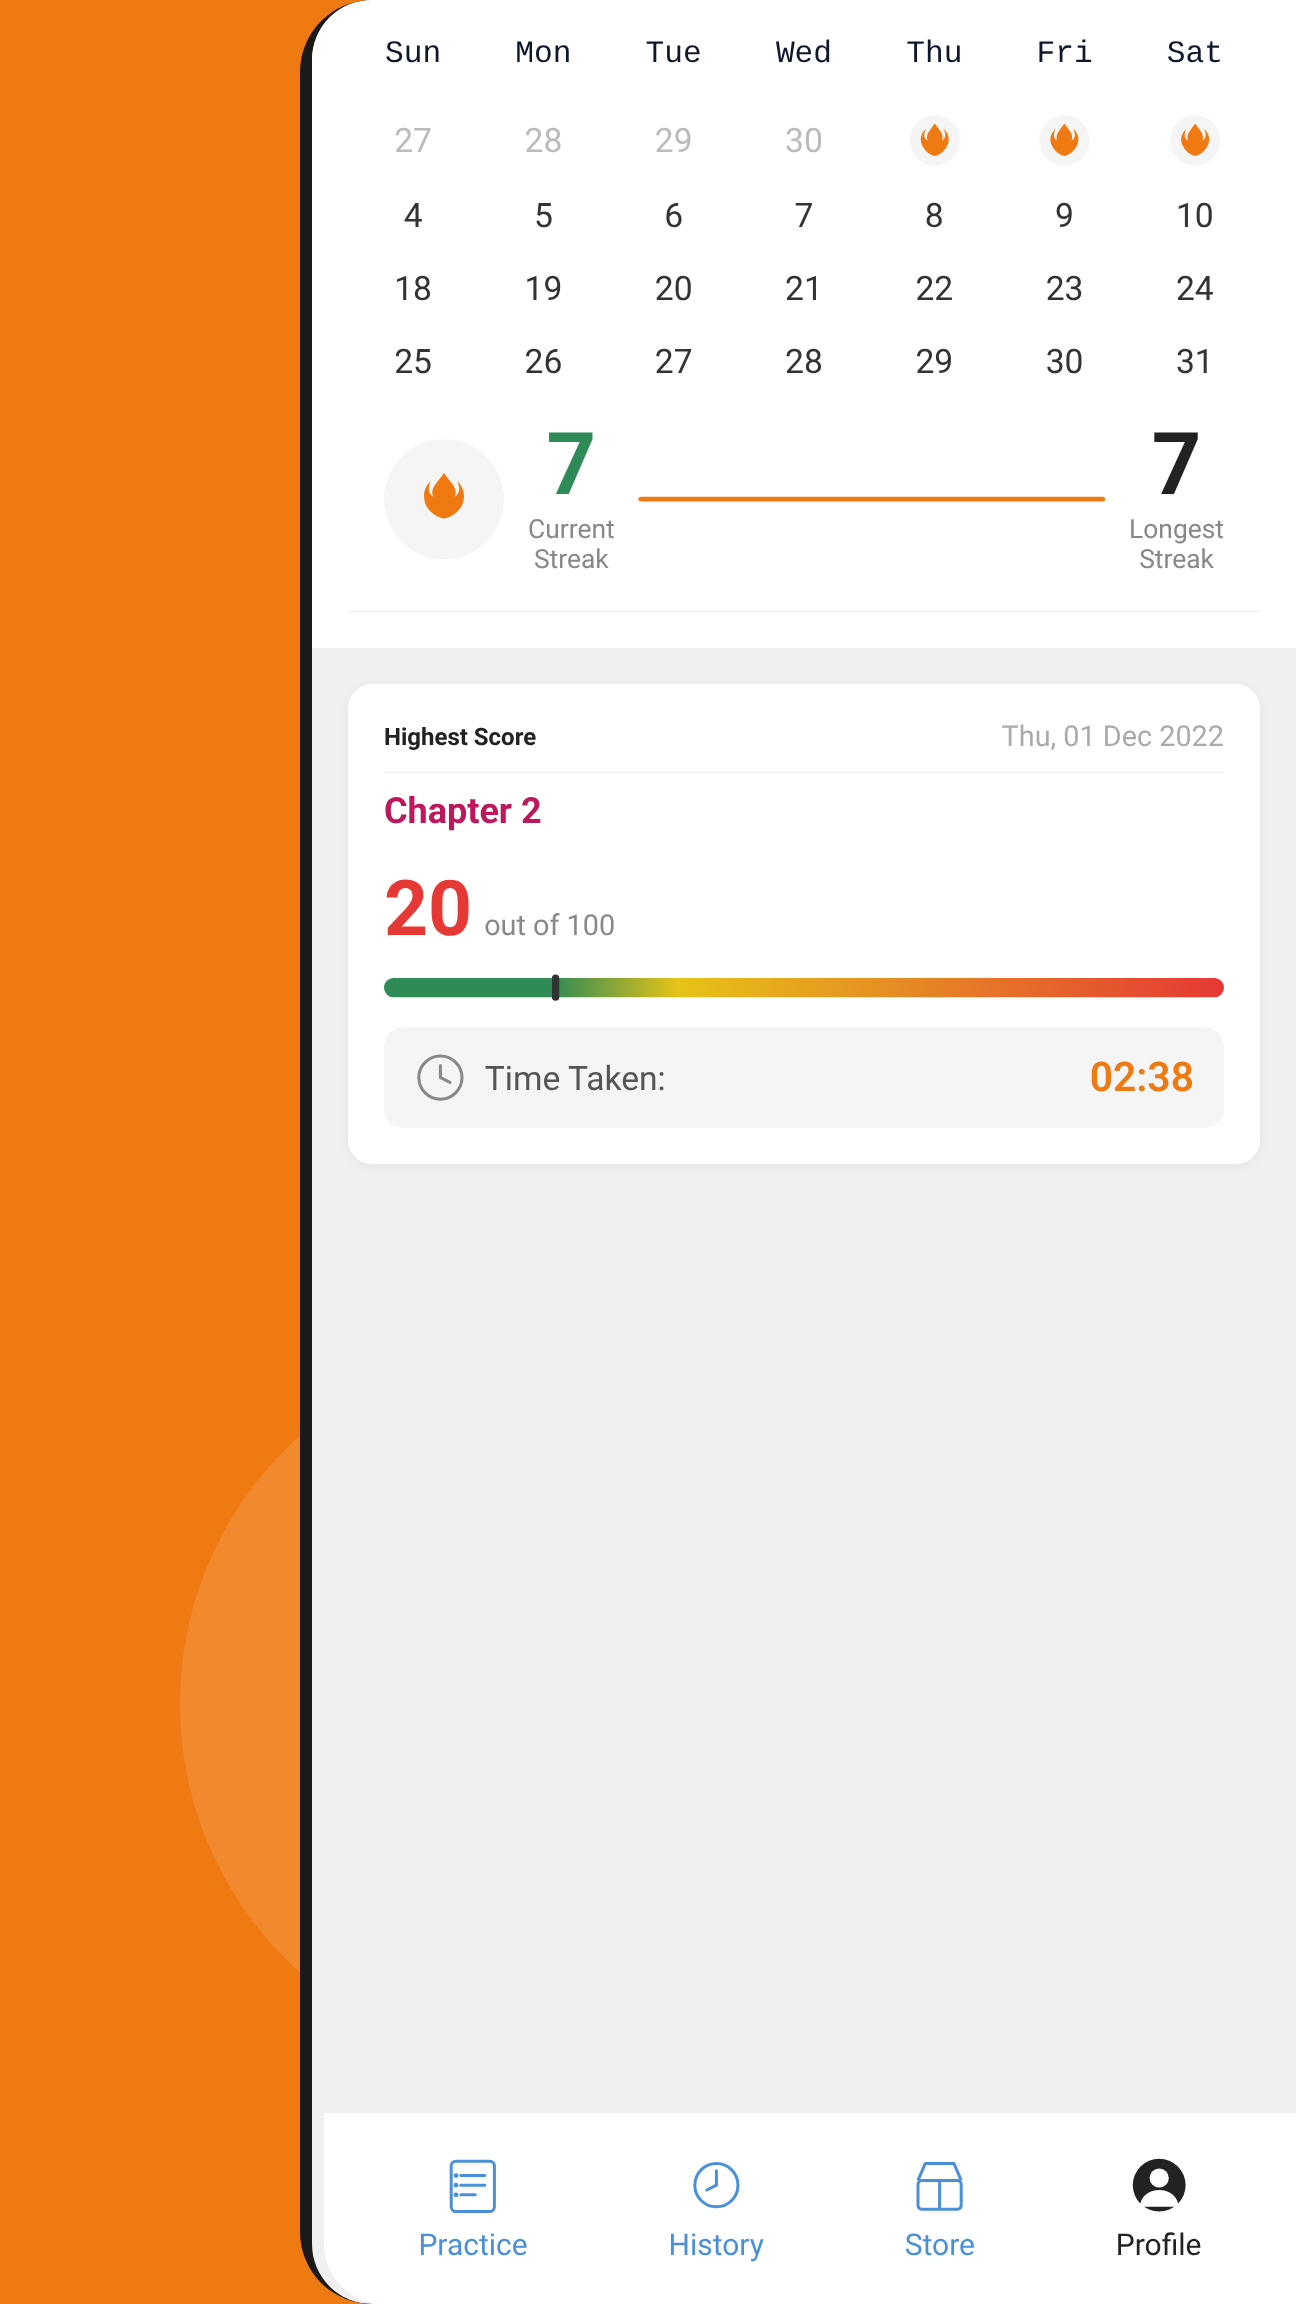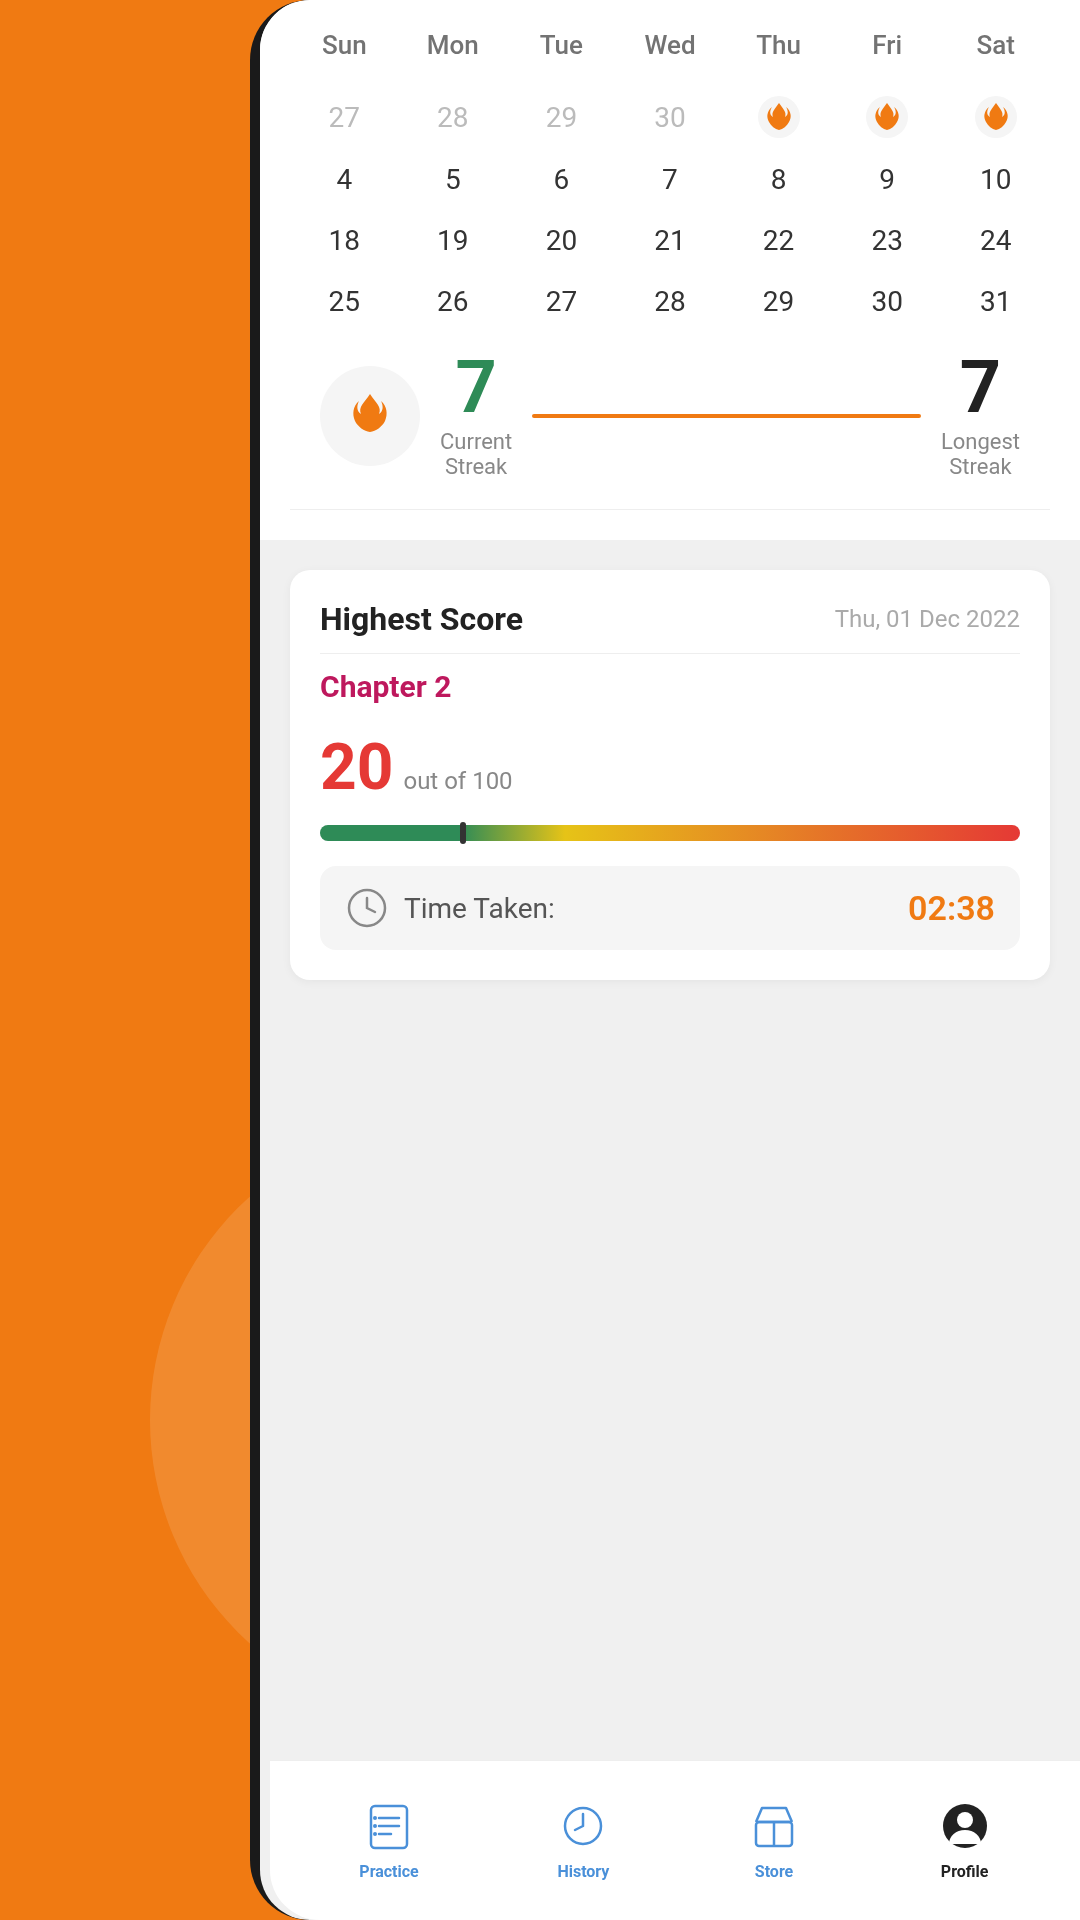--- a/index.html
+++ b/index.html
@@ -63,23 +63,24 @@
 
     .calendar-header {
       display: grid;
       grid-template-columns: repeat(7, 1fr);
       text-align: center;
       margin-bottom: 15px;
     }
 
     .calendar-header-cell {
       font-size: 26px;
-      color: #737373;
+      color: #0f172a;
       font-weight: 500;
       padding: 10px 0;
+      font-family: Liberation Mono, monospace;
     }
 
     .calendar-grid {
       display: grid;
       grid-template-columns: repeat(7, 1fr);
       text-align: center;
       gap: 0;
     }
 
     .cal-cell {
@@ -199,21 +200,21 @@
     }
 
     .stats-card-header {
       display: flex;
       justify-content: space-between;
       align-items: center;
       margin-bottom: 15px;
     }
 
     .highest-score-label {
-      font-size: 32px;
+      font-size: 20px;
       font-weight: 700;
       color: #222;
     }
 
     .score-date {
       font-size: 24px;
       color: #aaa;
     }
 
     .divider {
@@ -330,22 +331,22 @@
       gap: 10px;
       cursor: pointer;
     }
 
     .nav-icon {
       width: 52px;
       height: 52px;
     }
 
     .nav-label {
-      font-size: 16px;
-      font-weight: 700;
+      font-size: 25px;
+      font-weight: 400;
     }
 
     .nav-label.active {
       color: #222;
     }
 
     .nav-label.inactive {
       color: #4a90d9;
     }
 

